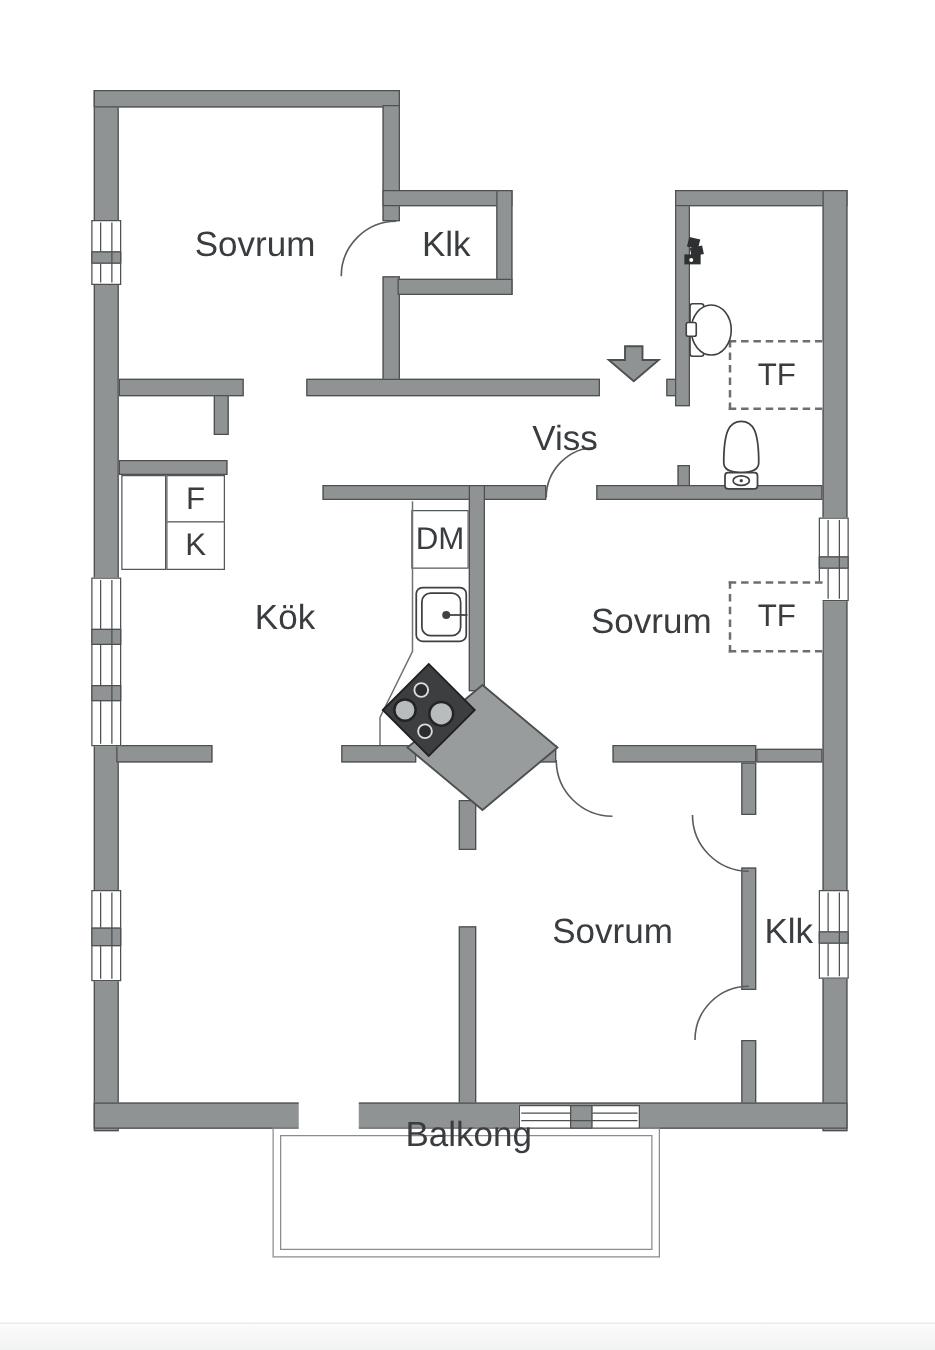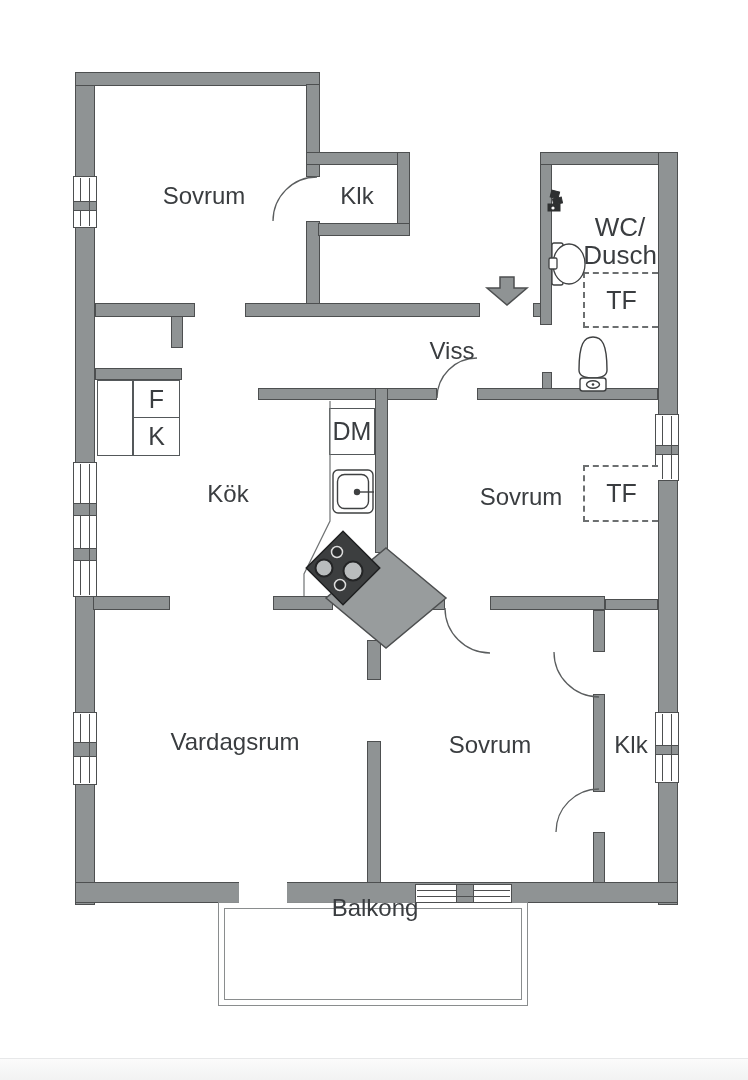--- a/index.html
+++ b/index.html
@@ -18,21 +18,21 @@
   .winh::before{top:5px}.winh::after{bottom:5px}
   .winh .seph{position:absolute;top:-1px;bottom:-1px;background:#8f9394;border:1px solid #4d4f50;display:block;}
   
   .box{position:absolute;background:#fff;border:1px solid #54585a;box-sizing:border-box;z-index:3;}
   .lblbox{display:flex;align-items:center;justify-content:center;
           font-size:25px;color:#3a3d40;}
   .dashed{position:absolute;background:#fff;border:2px dashed #6c6f70;border-right:none;
           box-sizing:border-box;z-index:3;display:flex;align-items:center;justify-content:center;
           font-size:25px;color:#3a3d40;}
   
-  .lbl{position:absolute;transform:translate(-50%,-50%);font-size:24px;color:#3a3d40;
+  .lbl{position:absolute;transform:translate(-50%,-50%);font-size:28px;color:#3a3d40;
        white-space:nowrap;z-index:5;}
   .wc-lbl{position:absolute;transform:translate(-50%,-50%);text-align:center;line-height:28px;
           font-size:26px;color:#3a3d40;z-index:5;}
   .wc-lbl span{display:block;}
   
   .balcony{position:absolute;border:1.5px solid #8a8d8e;box-sizing:border-box;z-index:1;}
   .balcony .inner{position:absolute;left:5px;right:5px;top:5px;bottom:5px;border:1px solid #8a8d8e;}
   svg.fix{position:absolute;left:0;top:0;z-index:4;pointer-events:none;}
   .disclaimer{position:absolute;font-size:15.5px;color:#3f4345;z-index:5;}
   .footer-band{position:absolute;left:0;right:0;top:1058px;height:22px;
@@ -165,27 +165,22 @@
       <path d="M273,221 A44,44 0 0 1 317,177"></path>
       <path d="M437,398 A40,40 0 0 1 477,358"></path>
       <path d="M445,608 A45,45 0 0 0 490,653"></path>
       <path d="M554,652 A45,45 0 0 0 599,697"></path>
       <path d="M556,832 A43,43 0 0 1 599,789"></path>
     </g>
   </svg>
 
   <div class="lbl" style="left:204px;top:196px">Sovrum</div>
   <div class="lbl" style="left:357px;top:196px">Klk</div>
-  <div class="wc-lbl" style="left:620px;top:241px">
-    <span>WC/</span>
-    <span>Dusch</span>
-  </div>
   <div class="lbl" style="left:452px;top:351px">Viss</div>
   <div class="lbl" style="left:228px;top:494px">Kök</div>
   <div class="lbl" style="left:521px;top:497px">Sovrum</div>
-  <div class="lbl" style="left:235px;top:742px">Vardagsrum</div>
   <div class="lbl" style="left:490px;top:745px">Sovrum</div>
   <div class="lbl" style="left:631px;top:745px">Klk</div>
   <div class="lbl" style="left:375px;top:908px">Balkong</div>
 
   <div class="footer-band"></div>
 
 </div>
 
 </body></html>

